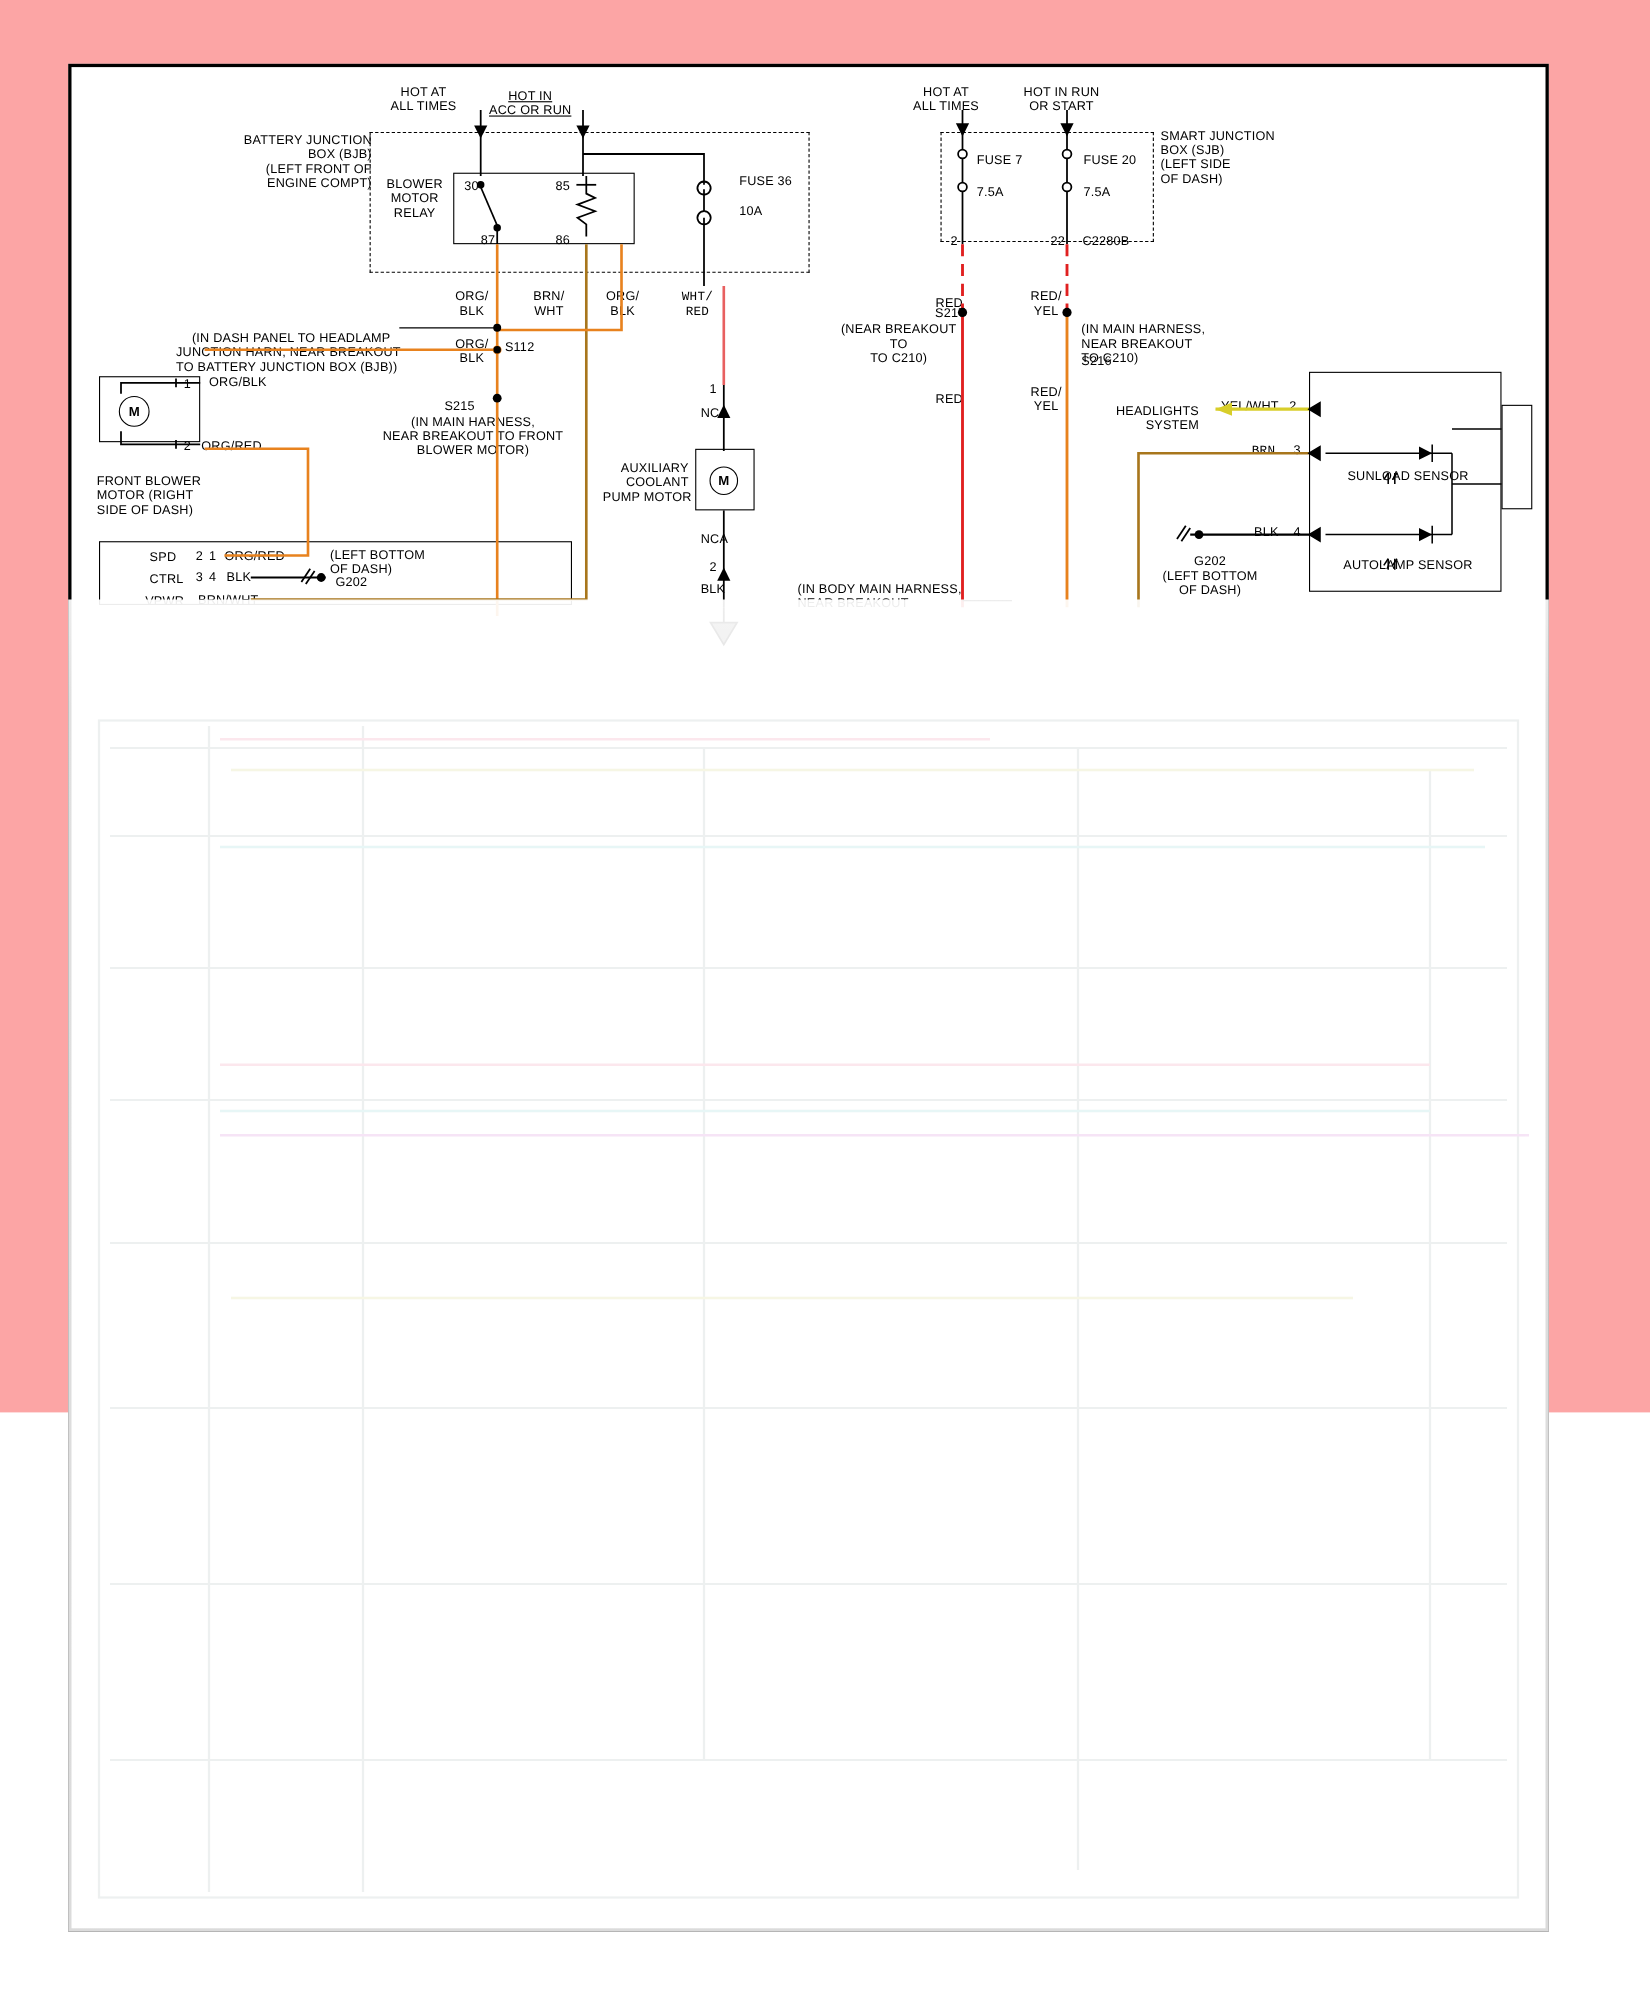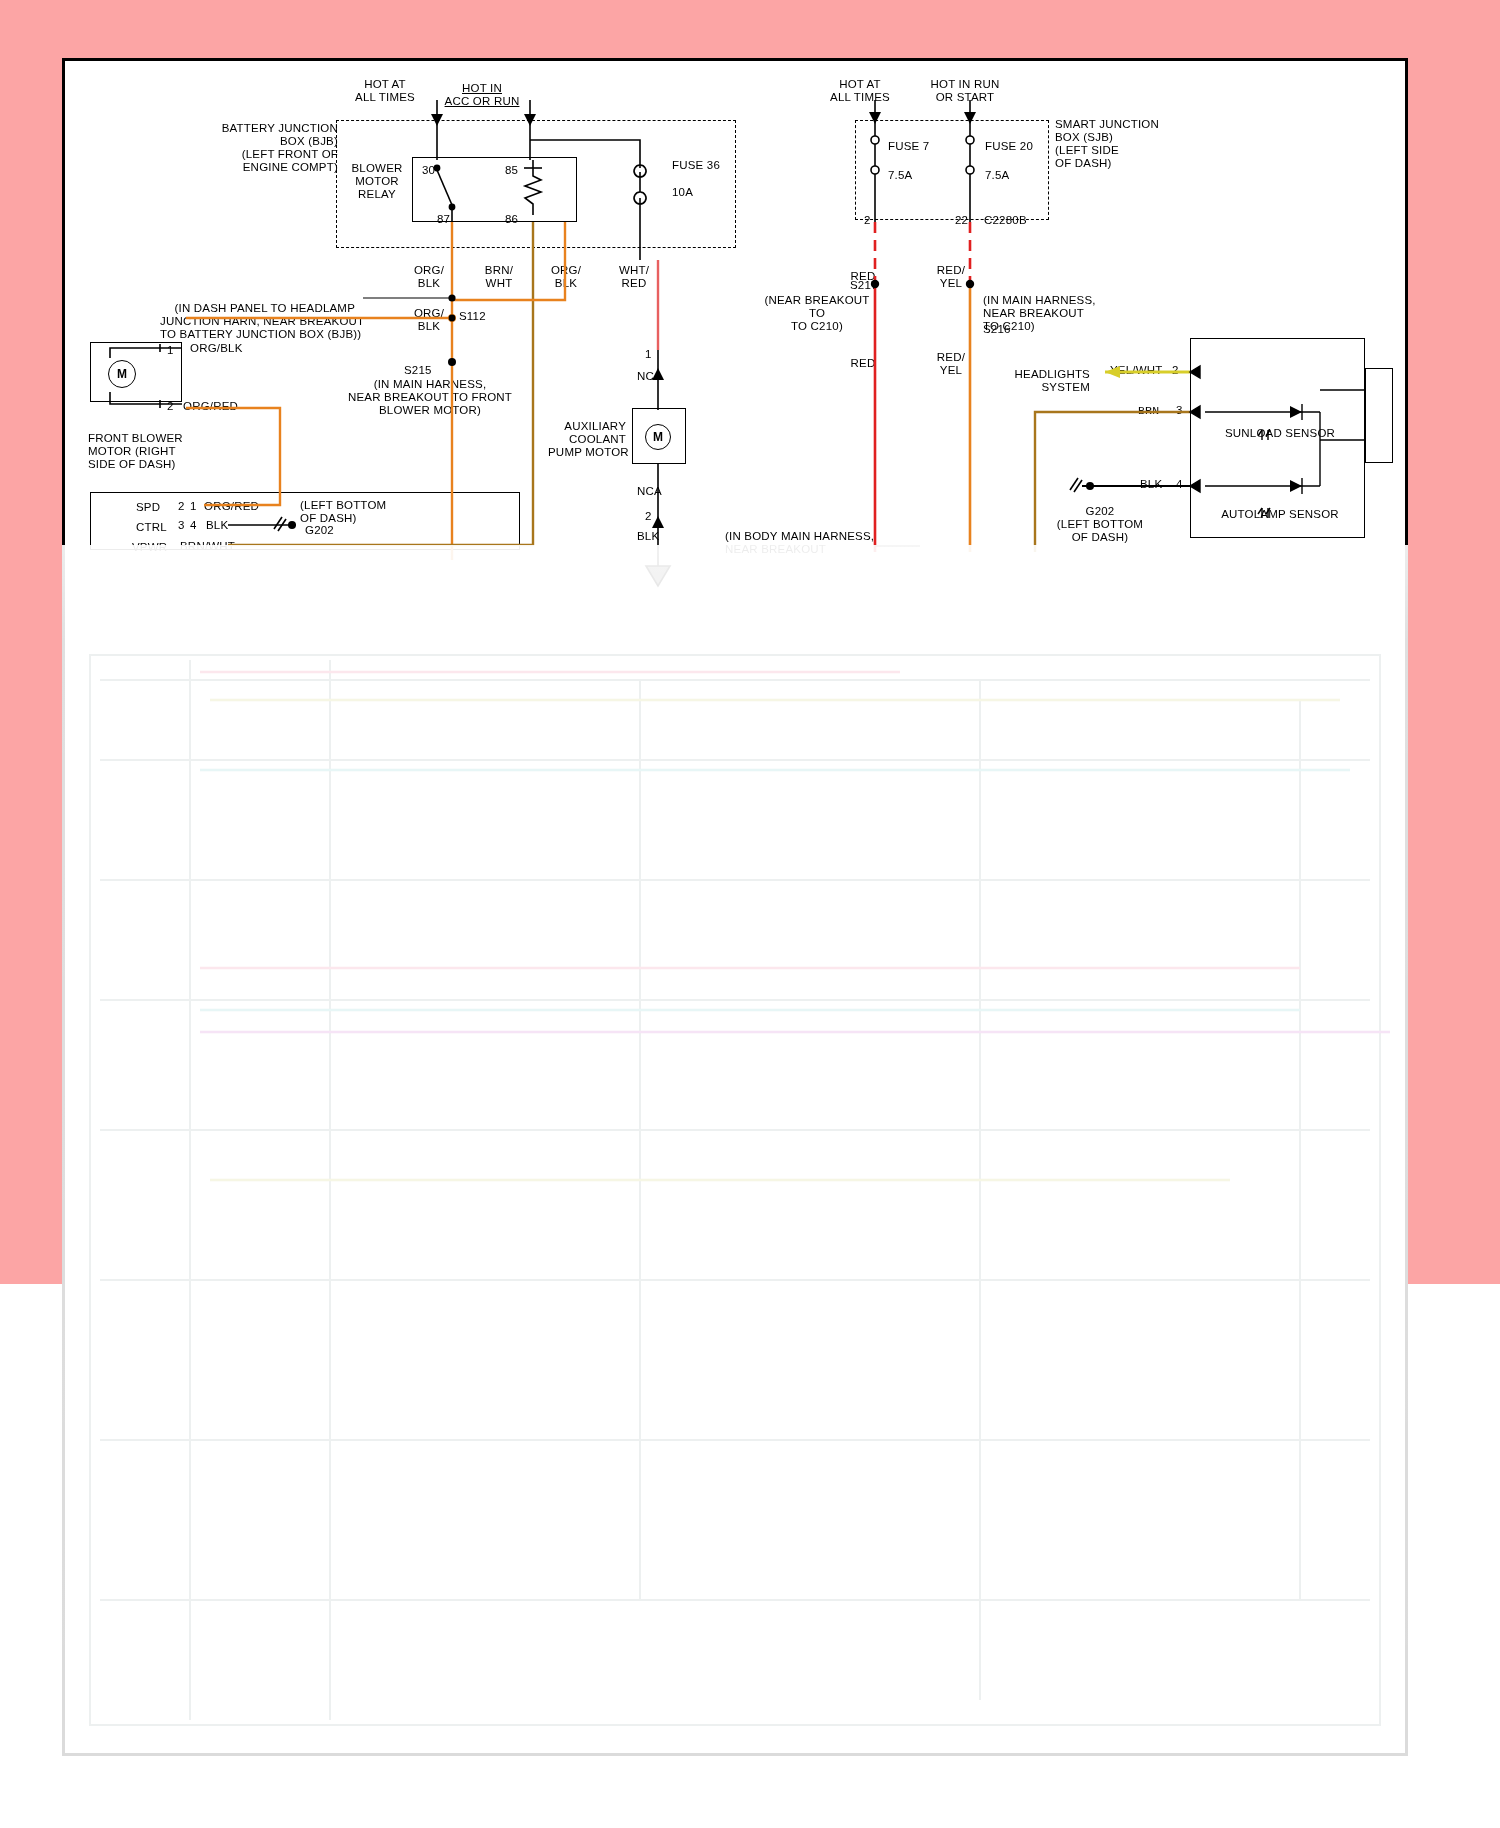--- a/index.html
+++ b/index.html
@@ -97,21 +97,21 @@
   <div class="lbl" style="left:888px; top:169px;"><span>7.5A</span></div>
   <div class="lbl" style="left:985px; top:140px;"><span>FUSE 20</span></div>
   <div class="lbl" style="left:985px; top:169px;"><span>7.5A</span></div>
   <div class="lbl" style="left:864px; top:214px;"><span>2</span></div>
   <div class="lbl" style="left:955px; top:214px;"><span>22</span></div>
   <div class="lbl" style="left:984px; top:214px;"><span>C2280B</span></div>
 
   <div class="lbl c" style="left:408px; top:264px; width:42px;">ORG/<br>BLK</div>
   <div class="lbl c" style="left:478px; top:264px; width:42px;">BRN/<br>WHT</div>
   <div class="lbl c" style="left:545px; top:264px; width:42px;">ORG/<br>BLK</div>
-  <div class="lbl c" style="left:613px; top:264px; width:42px;">WHT/<br>RED</div>
+  <div class="lbl c" style="left:613px; top:264px; width:42px;font-family:Liberation Mono, monospace;">WHT/<br>RED</div>
   <div class="lbl c" style="left:408px; top:307px; width:42px;">ORG/<br>BLK</div>
   <div class="lbl c" style="left:845px; top:270px; width:36px;">RED</div>
   <div class="lbl c" style="left:930px; top:264px; width:42px;">RED/<br>YEL</div>
   <div class="lbl c" style="left:845px; top:357px; width:36px;">RED</div>
   <div class="lbl c" style="left:930px; top:351px; width:42px;">RED/<br>YEL</div>
 
   <div class="lbl" style="left:459px; top:310px;"><span>S112</span></div>
   <div class="lbl" style="left:404px; top:364px;"><span>S215</span></div>
   <div class="lbl c" style="left:330px; top:378px; width:200px;">(IN MAIN HARNESS,<br>NEAR BREAKOUT TO FRONT<br>BLOWER MOTOR)</div>
   <div class="lbl" style="left:850px; top:279px;"><span>S217</span></div>

